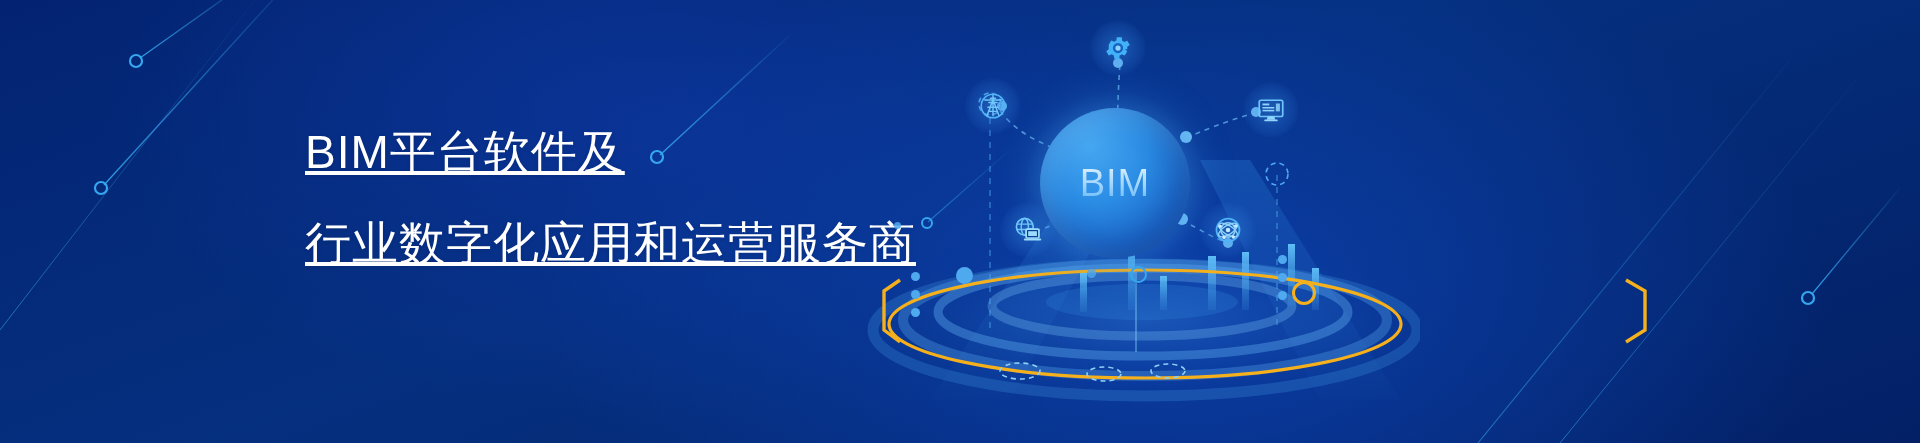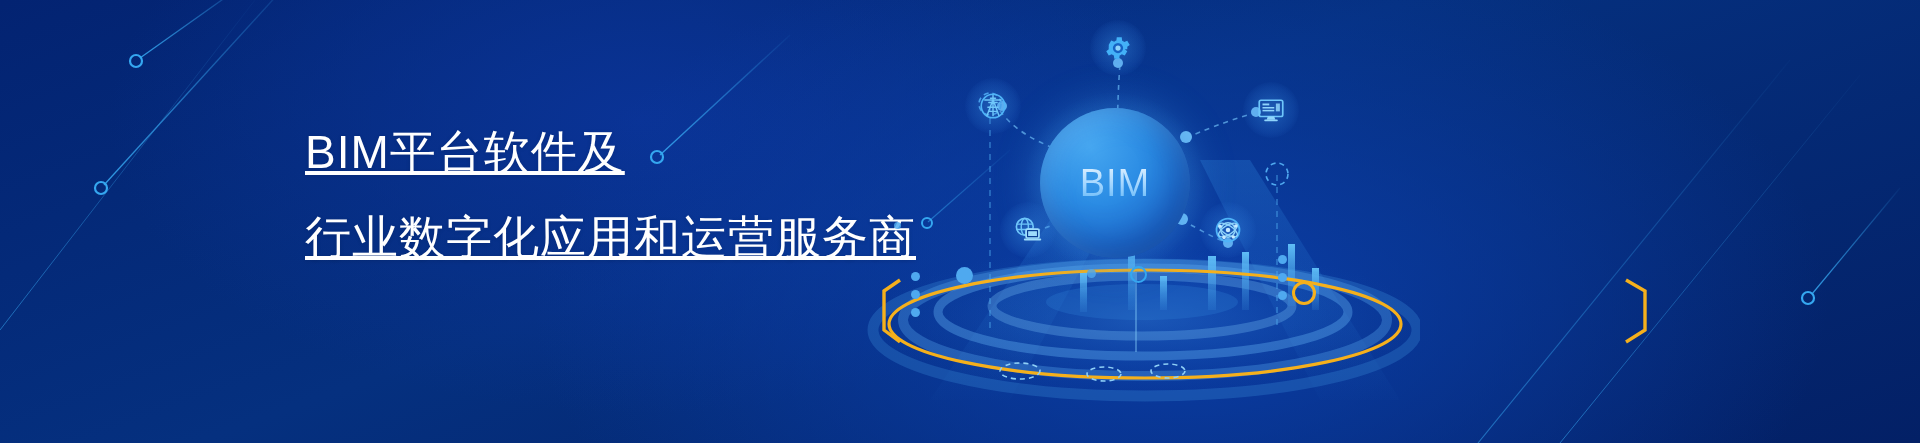--- a/index.html
+++ b/index.html
@@ -39,21 +39,21 @@
     letter-spacing: 1px;
   }
   .headline-line {
     font-size: 46px;
     font-weight: 400;
     color: #ffffff;
     white-space: nowrap;
     text-shadow: 0 1px 4px rgba(0,0,0,0.12);
     text-decoration: underline;
   }
-  .headline-line + .headline-line { margin-top: 17px; }
+  .headline-line + .headline-line { margin-top: 23px; }
 
   
   #bim-sphere {
     position: absolute;
     left: 1040px;
     top: 108px;
     width: 150px;
     height: 150px;
     border-radius: 50%;
     background:

